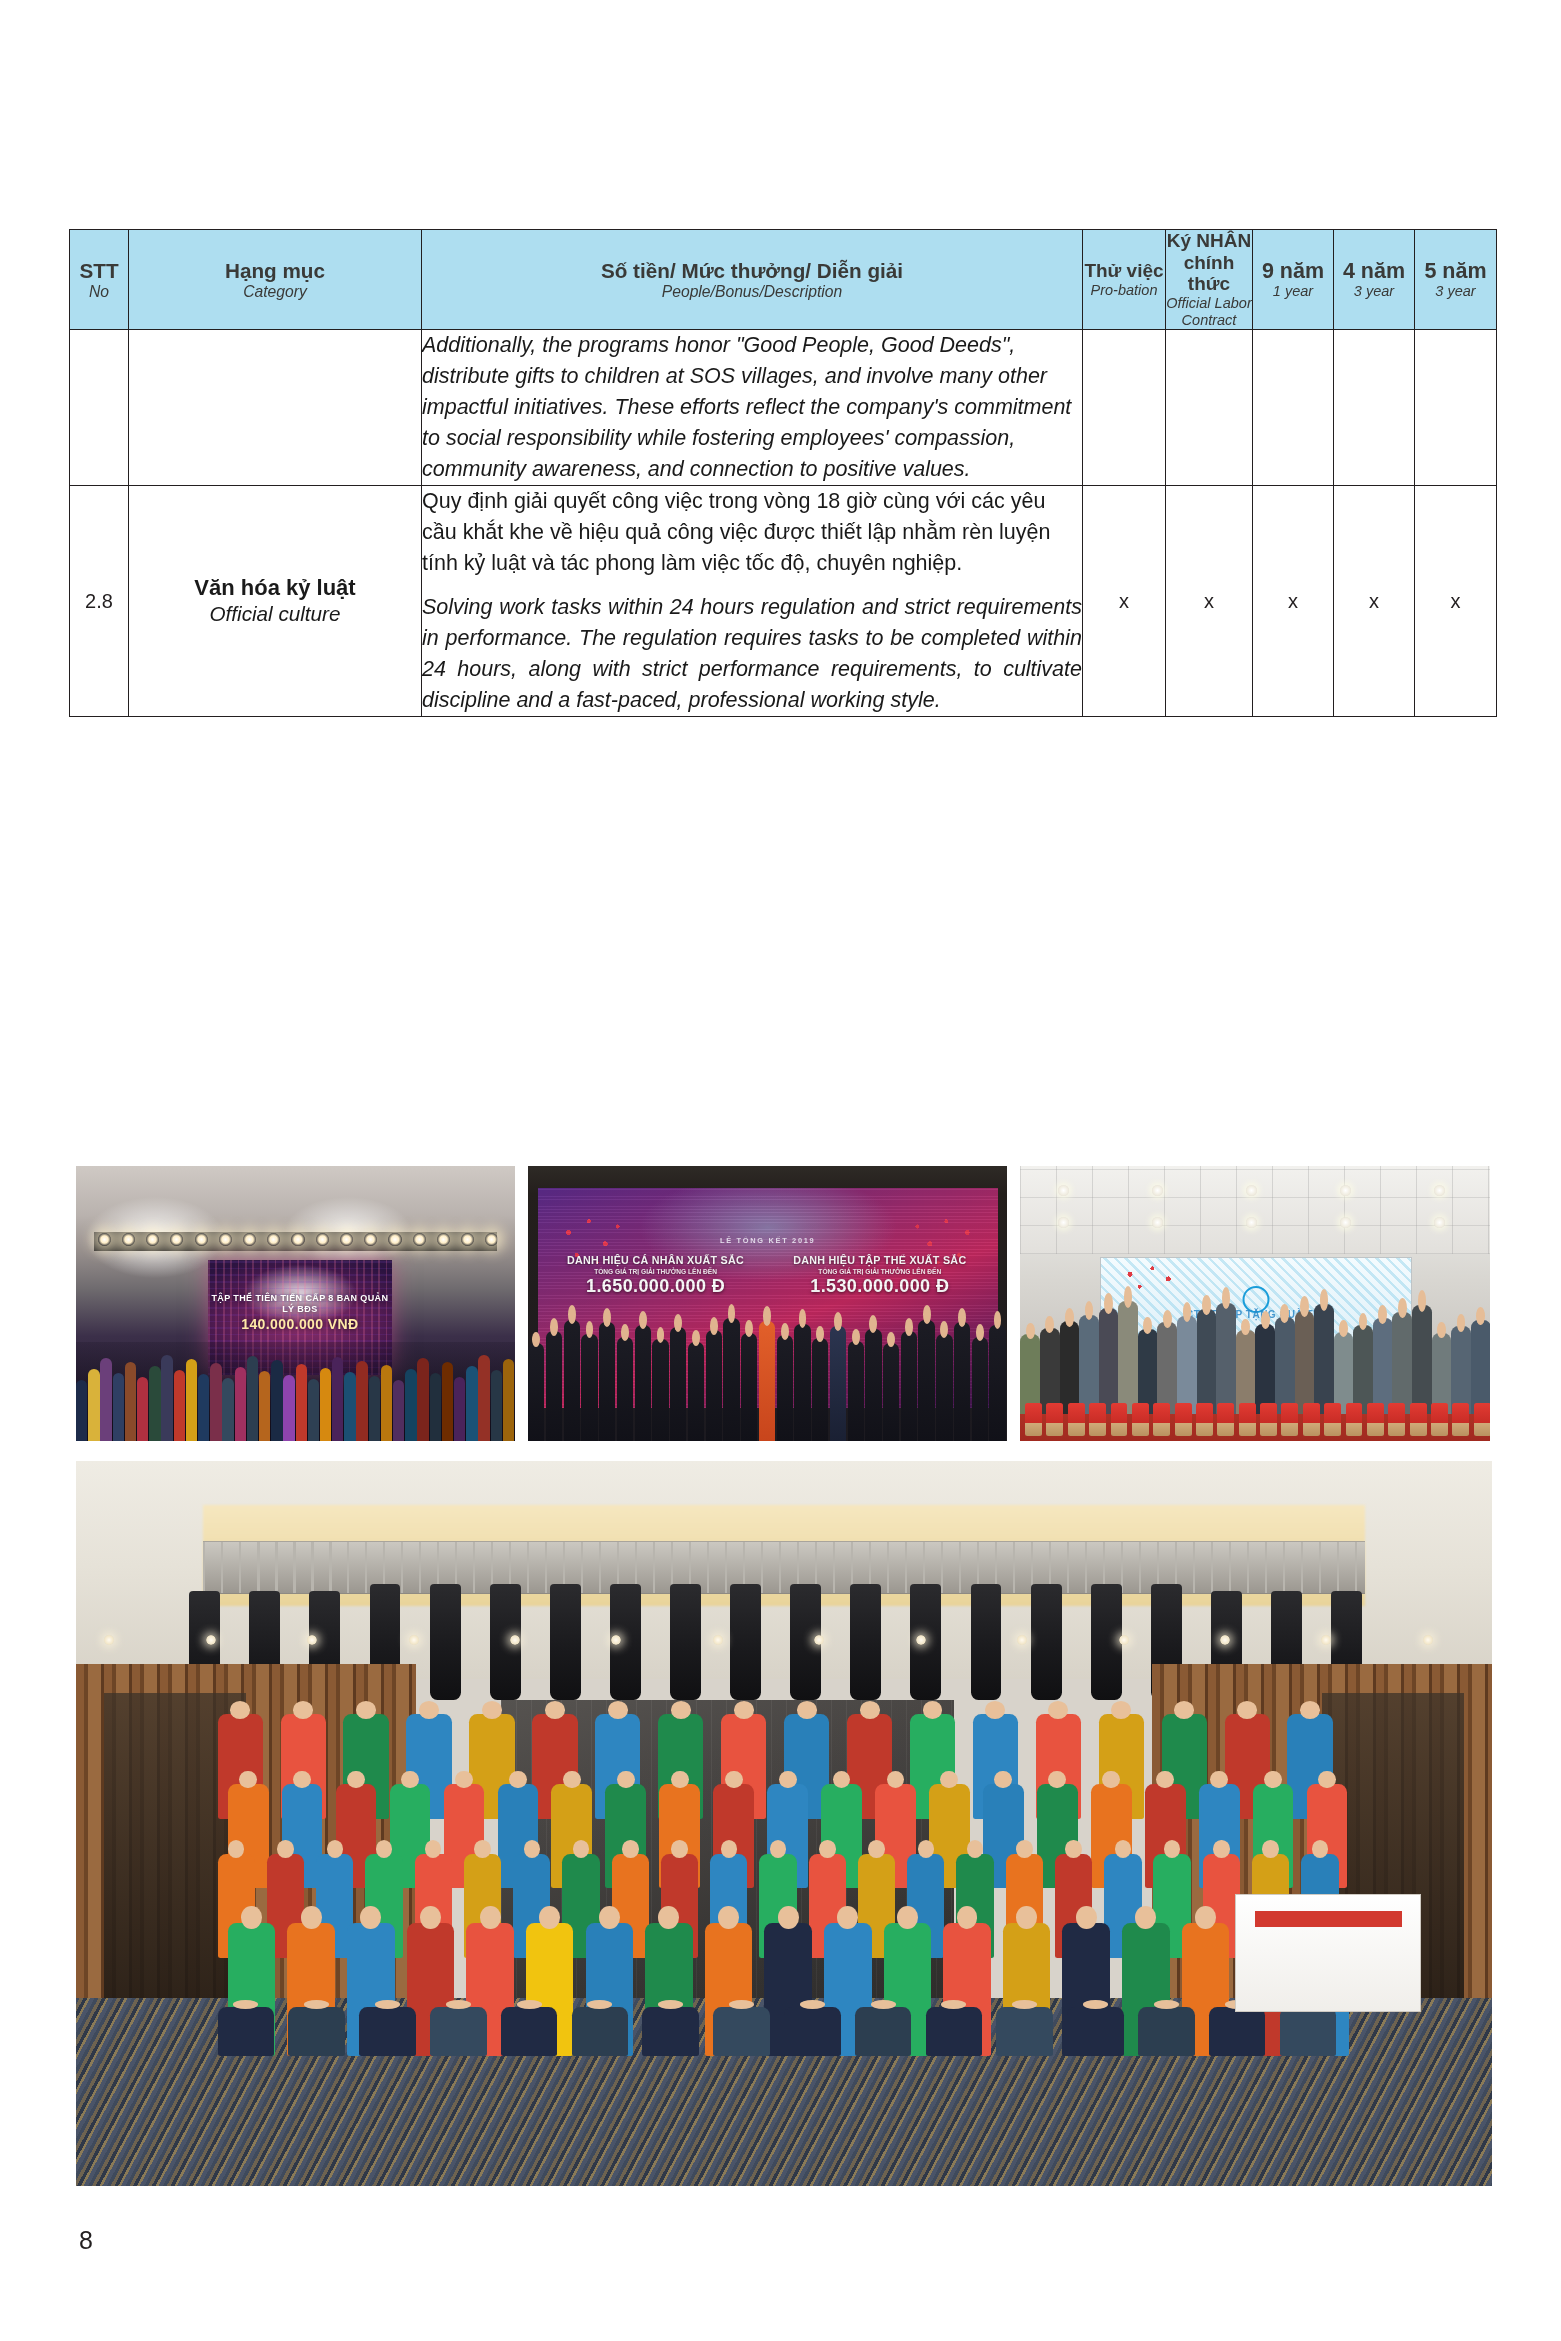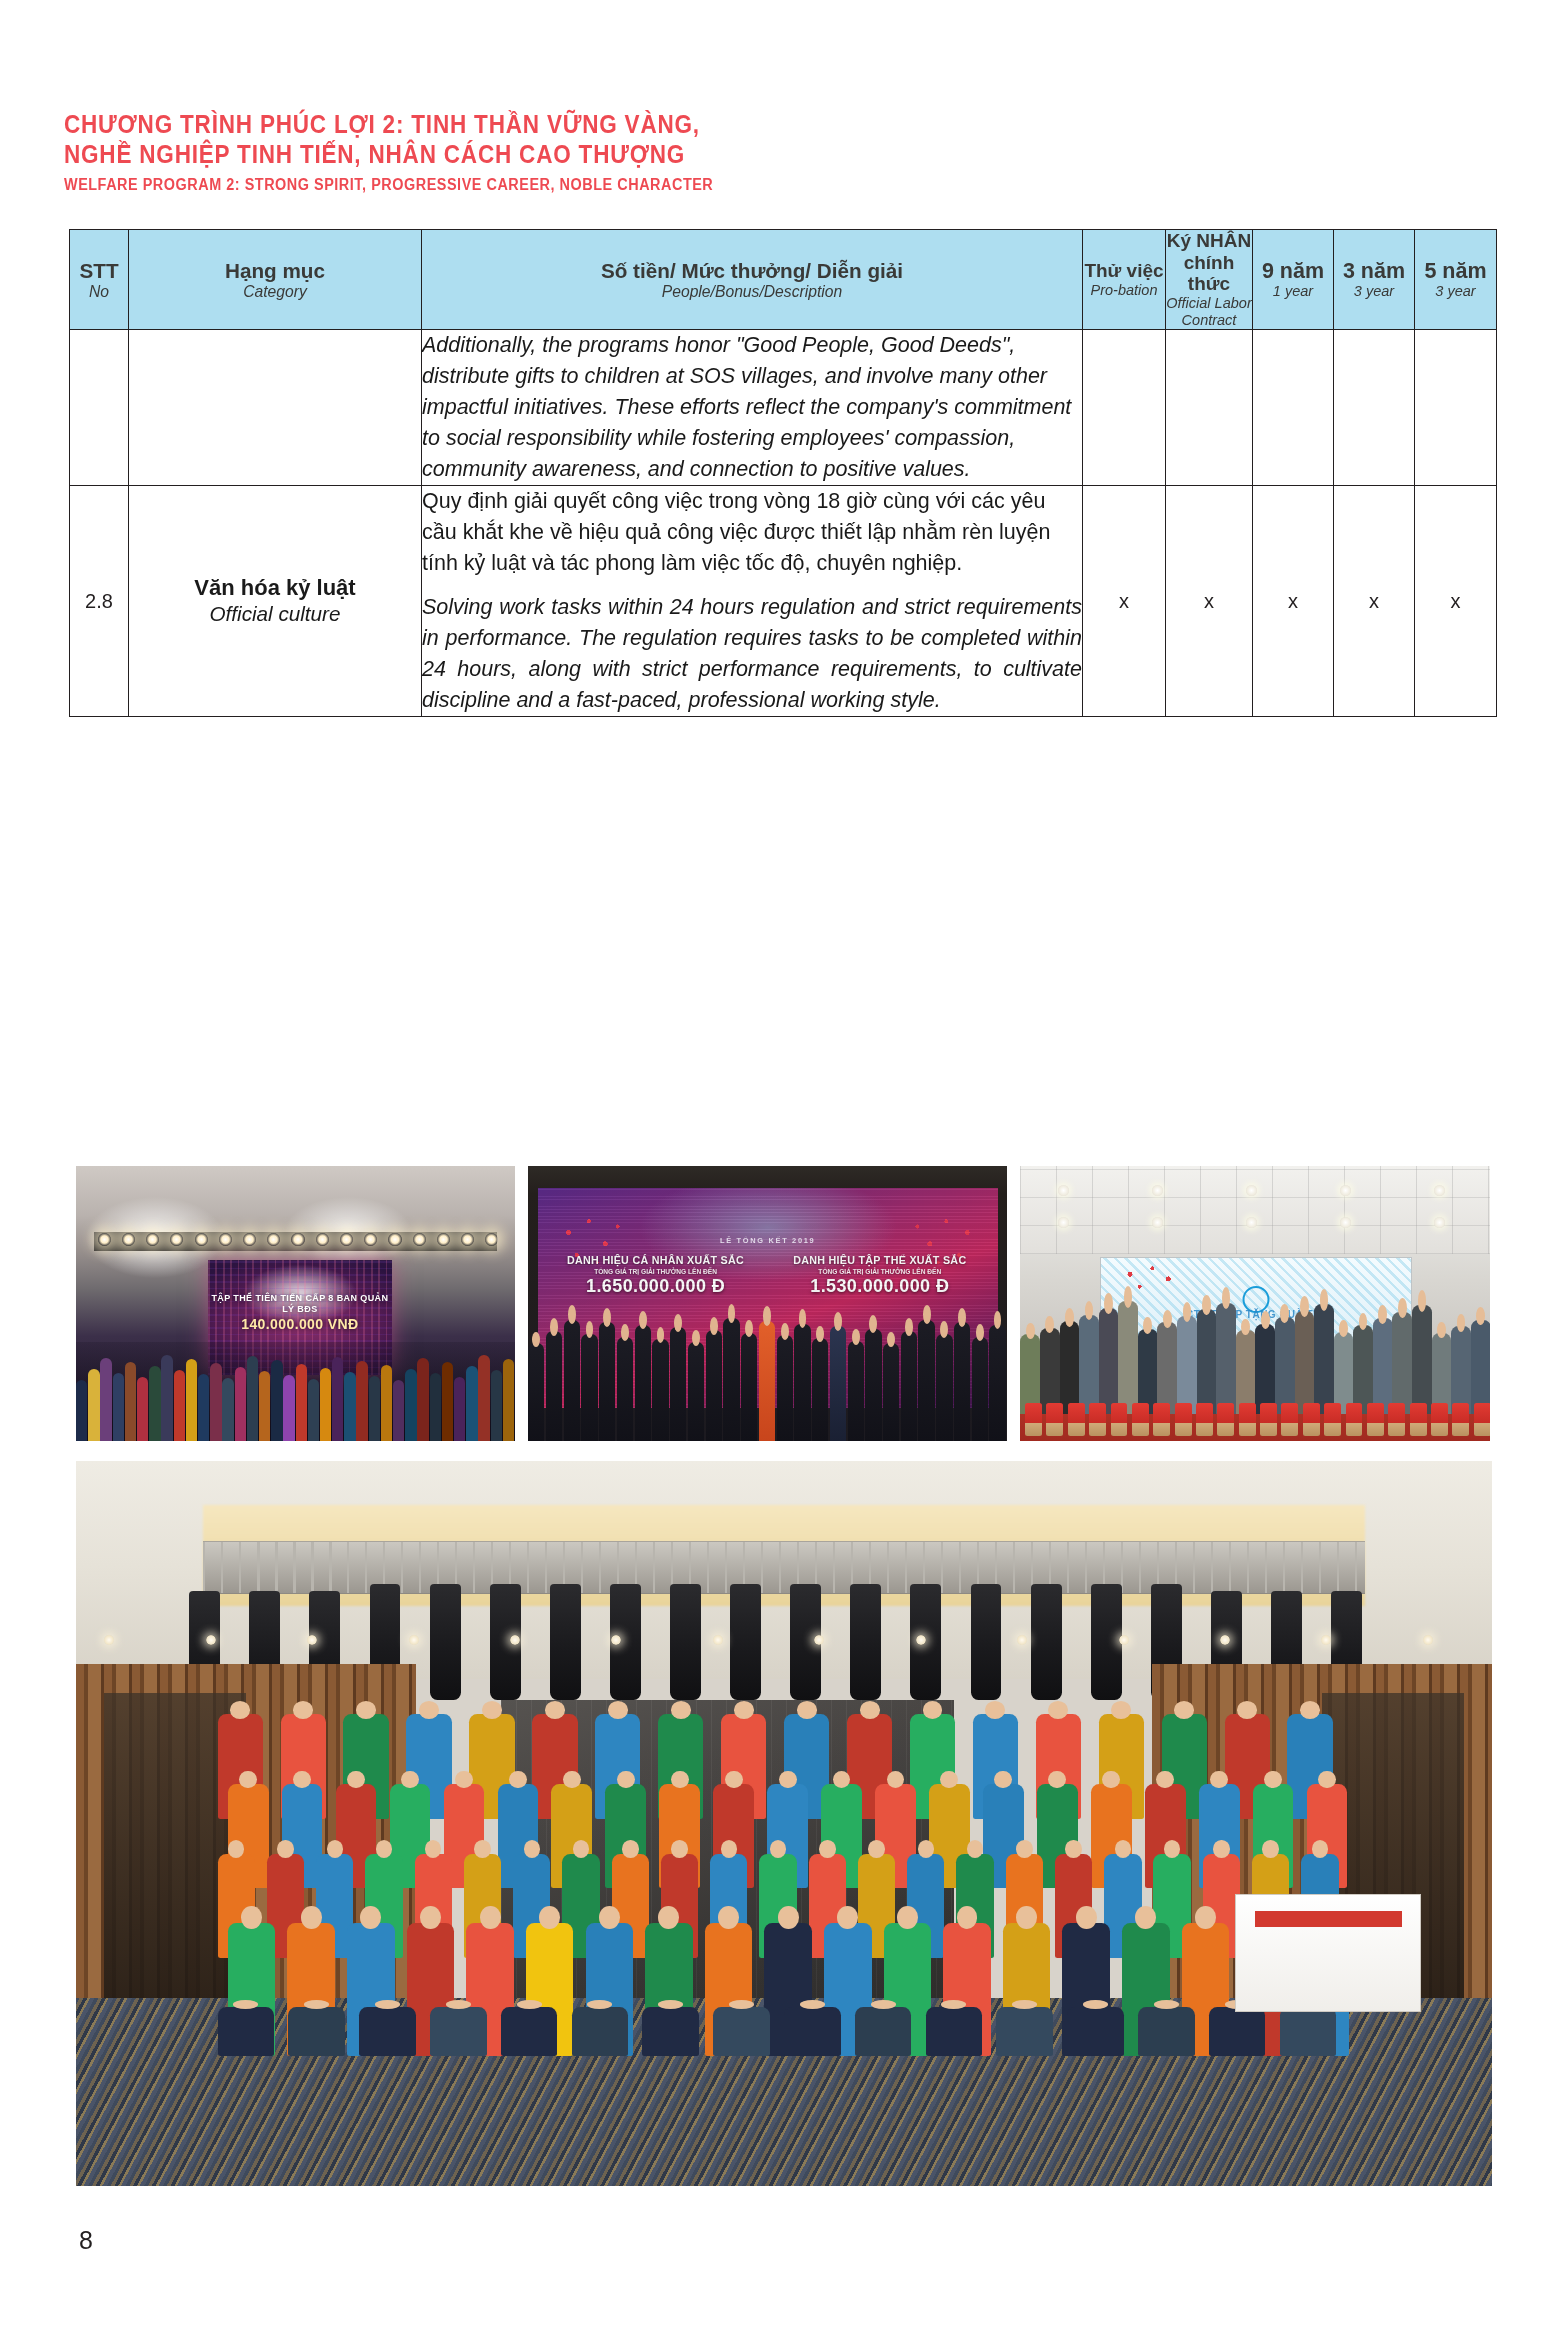--- a/index.html
+++ b/index.html
@@ -424,25 +424,20 @@
   .pageno {
     position:absolute; left:79px; top:2226px;
     font-size: 25px; font-weight:400; color:#231f20;
   }
 </style>
 </head>
 <body>
 
 <div class="page">
 
-  <div class="doc-header">
-    <div class="title-vn">CHƯƠNG TRÌNH PHÚC LỢI 2: TINH THẦN VỮNG VÀNG,
-NGHỀ NGHIỆP TINH TIẾN, NHÂN CÁCH CAO THƯỢNG</div>
-    <div class="title-en">WELFARE PROGRAM 2: STRONG SPIRIT, PROGRESSIVE CAREER, NOBLE CHARACTER</div>
-  </div>
 
   <div class="tbl-wrap">
     <table class="benefits">
       <colgroup>
         <col class="c-stt">
           <col class="c-cat">
           <col class="c-desc">
         <col class="c-prob">
           <col class="c-off">
           <col class="c-y1">
@@ -469,21 +464,21 @@
           </th>
           <th class="h-small">
             <span class="h-vn">Ký NHÂN chính thức</span>
             <span class="h-en">Official Labor Contract</span>
           </th>
           <th class="h-num">
             <span class="h-vn">9 năm</span>
             <span class="h-en">1 year</span>
           </th>
           <th class="h-num">
-            <span class="h-vn">3 năm</span>
+            <span class="h-vn">4 năm</span>
             <span class="h-en">3 year</span>
           </th>
           <th class="h-num">
             <span class="h-vn">5 năm</span>
             <span class="h-en">3 year</span>
           </th>
         </tr>
       </thead>
       <tbody>
 

